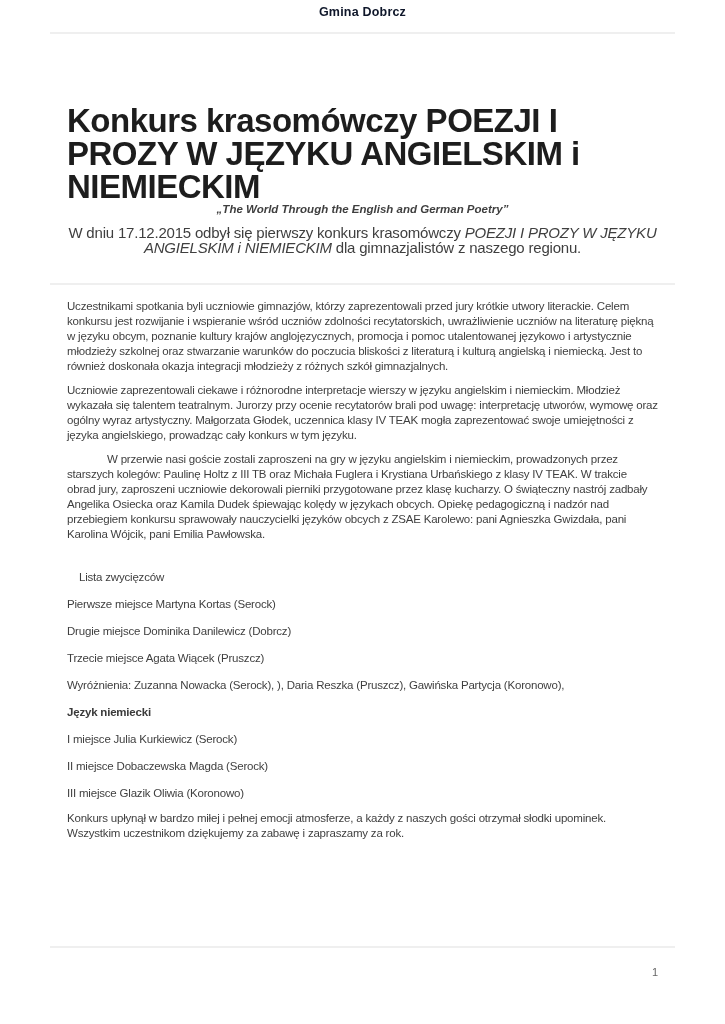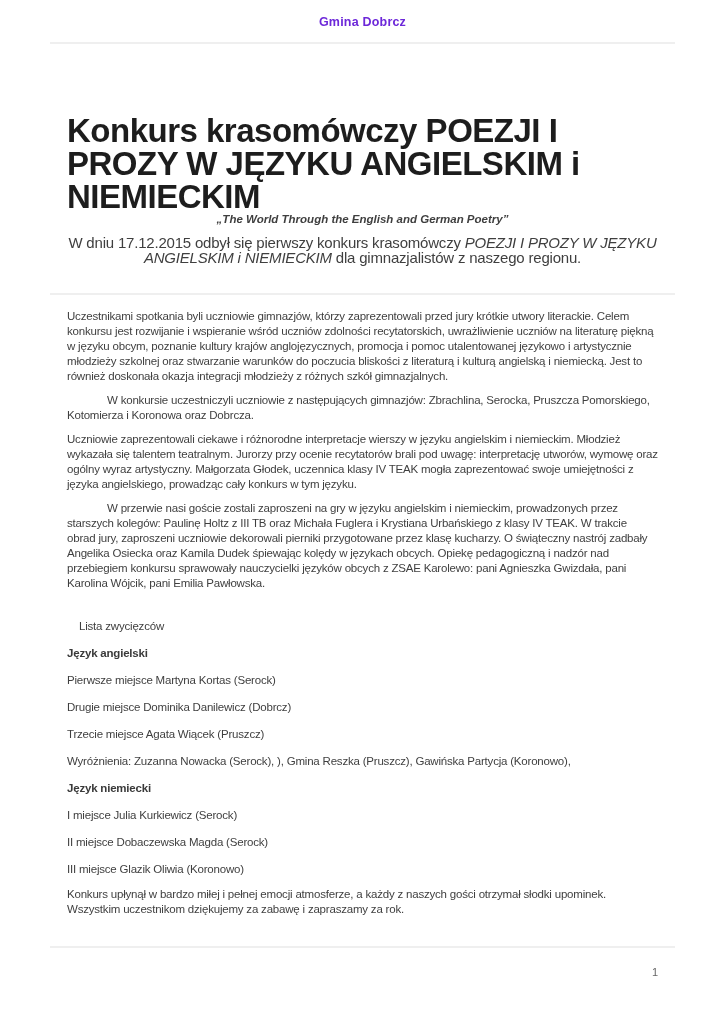--- a/index.html
+++ b/index.html
@@ -7,25 +7,25 @@
   html,body { background:#ffffff; }
   body { font-family:"Liberation Sans","DejaVu Sans",sans-serif; }
   .page {
     position:relative;
     width:725px; height:1024px;
     margin:0 auto;
     background:#ffffff;
     overflow:hidden;
   }
   .site-header {
-    padding-top:15px;
+    padding-top:5px;
     text-align:center;
     font-size:12.5px;
     font-weight:bold;
-    color:#6d28d9;
+    color:#0f172a;
     letter-spacing:0.2px;
   }
   .rule {
     border:none;
     height:2px;
     background:#efefef;
     margin:13px 50px 0 50px;
   }
   .content { margin:0 67px; color:#3f3f3f; }
   h1.article-title {
@@ -97,37 +97,35 @@
 
     <p class="intro"><span>W dniu 17.12.2015 odbył się pierwszy konkurs krasomówczy </span><span class="it">POEZJI I PROZY W JĘZYKU ANGIELSKIM i NIEMIECKIM</span><span>  dla gimnazjalistów z naszego regionu.</span></p>
   </div>
 
   <hr class="rule divider-2">
 
   <div class="content body-text">
 
     <p class="first">Uczestnikami spotkania byli uczniowie gimnazjów, którzy zaprezentowali przed jury krótkie utwory literackie. Celem konkursu jest rozwijanie i wspieranie wśród uczniów zdolności recytatorskich, uwrażliwienie uczniów na literaturę piękną w języku obcym, poznanie kultury krajów anglojęzycznych,  promocja i pomoc utalentowanej językowo i artystycznie młodzieży szkolnej oraz stwarzanie warunków do poczucia bliskości z literaturą i kulturą angielską i niemiecką. Jest to również doskonała okazja integracji młodzieży z różnych szkół gimnazjalnych.</p>
 
-    <p class="para indent">W konkursie uczestniczyli uczniowie z następujących gimnazjów: Zbrachlina, Serocka, Pruszcza Pomorskiego, Kotomierza i Koronowa oraz Dobrcza.</p>
 
     <p class="para">Uczniowie zaprezentowali ciekawe i różnorodne  interpretacje wierszy w języku angielskim i niemieckim. Młodzież wykazała się talentem teatralnym. Jurorzy przy ocenie recytatorów brali pod uwagę: interpretację utworów, wymowę oraz ogólny wyraz artystyczny. Małgorzata Głodek, uczennica klasy IV TEAK mogła zaprezentować swoje umiejętności z języka angielskiego, prowadząc cały konkurs w tym języku.</p>
 
     <p class="para indent">W  przerwie nasi goście zostali zaproszeni na gry w języku angielskim i niemieckim, prowadzonych przez starszych kolegów: Paulinę Holtz z III TB oraz Michała Fuglera i Krystiana Urbańskiego z klasy IV TEAK. W trakcie obrad jury, zaproszeni  uczniowie dekorowali pierniki przygotowane przez klasę kucharzy. O świąteczny nastrój zadbały Angelika Osiecka oraz  Kamila Dudek  śpiewając kolędy w językach obcych. Opiekę pedagogiczną i nadzór nad przebiegiem konkursu sprawowały nauczycielki języków obcych z ZSAE Karolewo: pani Agnieszka Gwizdała, pani Karolina Wójcik, pani Emilia Pawłowska.</p>
 
     <p class="list-title">Lista zwycięzców</p>
 
-    <p class="winner-row section-heading">Język angielski</p>
 
     <p class="winner-row">Pierwsze miejsce Martyna Kortas (Serock)</p>
 
     <p class="winner-row">Drugie miejsce Dominika Danilewicz (Dobrcz)</p>
 
     <p class="winner-row">Trzecie miejsce Agata Wiącek (Pruszcz)</p>
 
-    <p class="winner-row">Wyróżnienia: Zuzanna Nowacka (Serock),  ), Gmina Reszka (Pruszcz), Gawińska Partycja (Koronowo),</p>
+    <p class="winner-row">Wyróżnienia: Zuzanna Nowacka (Serock),  ), Daria Reszka (Pruszcz), Gawińska Partycja (Koronowo),</p>
 
     <p class="winner-row section-heading gap-before">Język niemiecki</p>
 
     <p class="winner-row">I miejsce Julia Kurkiewicz (Serock)</p>
 
     <p class="winner-row">II miejsce Dobaczewska Magda  (Serock)</p>
 
     <p class="winner-row">III miejsce Glazik Oliwia (Koronowo)</p>
 
 

